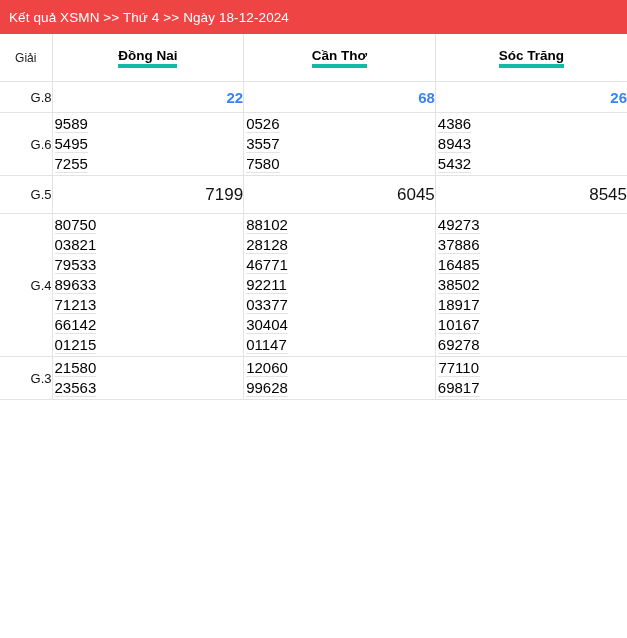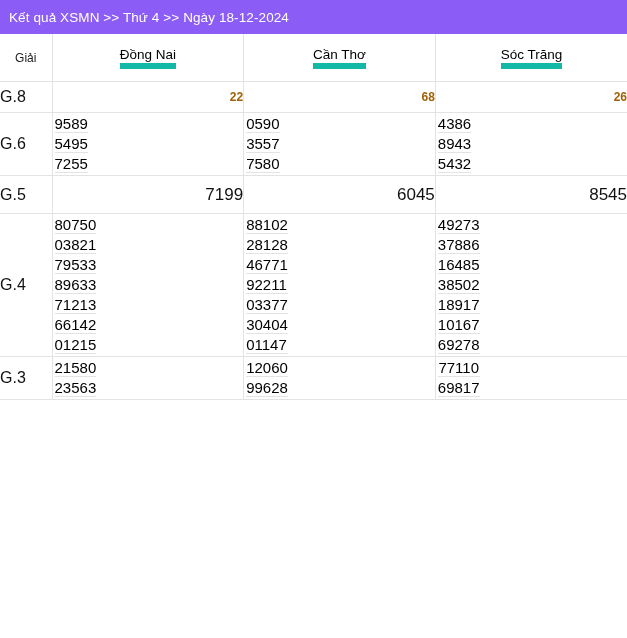--- a/index.html
+++ b/index.html
@@ -11,21 +11,21 @@
     width: 627px;
     font-family: "Liberation Sans", sans-serif;
     color: #000000;
   }
   .page {
     width: 627px;
     position: relative;
     overflow: hidden;
   }
   .header-bar {
-    background: #8b5cf6;
+    background: #ef4444;
     color: #ffffff;
     height: 34px;
     display: flex;
     align-items: center;
     padding-left: 9px;
     font-size: 13.5px;
     box-sizing: border-box;
   }
   .header-bar .title-text {
     white-space: nowrap;
@@ -56,41 +56,41 @@
   }
   th.label-head {
     font-size: 12px;
     color: #222;
     text-align: center;
   }
   th.prov-head {
     text-align: center;
   }
   th.prov-head .prov-name {
-    border-bottom: 6px solid #14b8a6;
+    border-bottom: 4px solid #14b8a6;
     padding-bottom: 1px;
     display: inline-block;
-    font-weight: normal;
+    font-weight: bold;
   }
   td.prize-label {
-    text-align: left;
-    font-size: 16px;
+    text-align: right;
+    font-size: 13px;
     color: #111;
   }
   td.num {
     text-align: right;
     padding-right: 17px;
     font-size: 17px;
     height: 37px;
     color: #111;
   }
   td.num.highlight {
-    color: #a16207;
+    color: #3b82f6;
     font-weight: bold;
-    font-size: 12px;
+    font-size: 15px;
   }
   td.group-outer {
     padding: 0;
     border-right: 1px solid #e3e3e3;
   }
   td.group-outer:last-child { border-right: none; text-align: center; }
   .row-g8 td.num { height: 30px; }
 </style>
 </head>
 <body>
@@ -140,21 +140,21 @@
             <tr>
                   <td>7255</td>
                 </tr>
           </tbody>
             </table>
         </td>
         <td class="group-outer">
           <table>
               <tbody>
             <tr>
-                  <td>0590</td>
+                  <td>0526</td>
                 </tr>
             <tr>
                   <td>3557</td>
                 </tr>
             <tr>
                   <td>7580</td>
                 </tr>
           </tbody>
             </table>
         </td>

